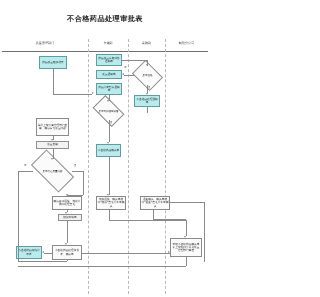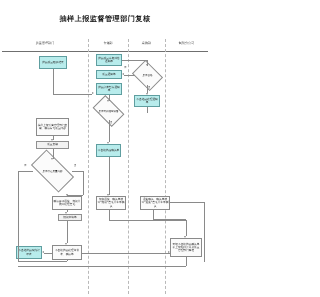--- a/index.html
+++ b/index.html
@@ -90,21 +90,21 @@
 
   .elab{
     position:absolute;font-size:2.5px;color:#444;line-height:3px;
   }
 </style>
 </head>
 <body>
 
 <div id="page">
 
-  <div class="title">抽样上报监督管理部门复核</div>
+  <div class="title">不合格药品处理审批表</div>
 
   <div class="lane-head" style="left:2px;width:86px;">质量管理部门</div>
   <div class="lane-head" style="left:88px;width:40px;">仓储部</div>
   <div class="lane-head" style="left:128px;width:37px;">采购部</div>
   <div class="lane-head" style="left:165px;width:43px;">制剂分公司</div>
 
   <div class="hrule"></div>
   <div class="vdiv" style="left:88px;"></div>
   <div class="vdiv" style="left:128px;"></div>
   <div class="vdiv" style="left:165px;"></div>

